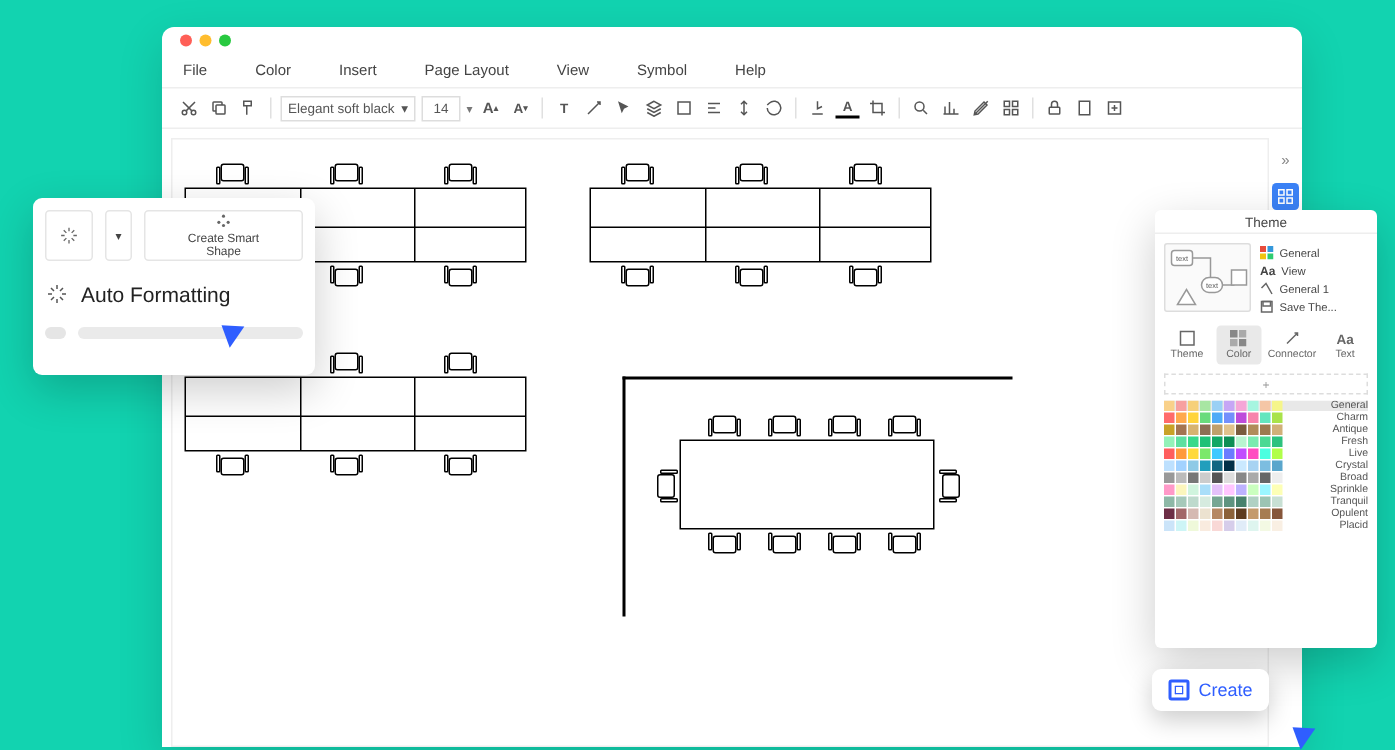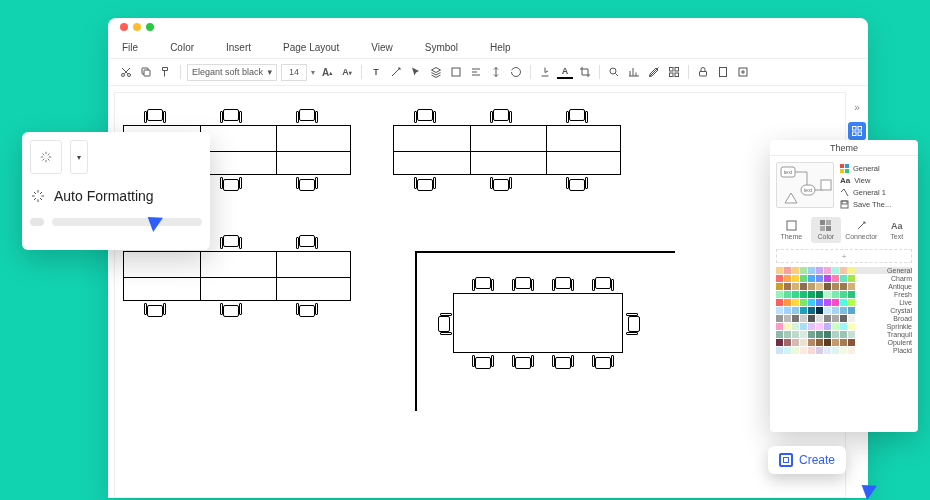--- a/index.html
+++ b/index.html
@@ -439,20 +439,30 @@
 </div>
 
 <div class="popover">
   <div class="pop-top">
     <div class="pop-btn spark">
       <svg width="14" height="14" viewBox="0 0 24 24" fill="none" stroke="#666" stroke-width="1.5">
           <path d="M12 3v4M12 17v4M3 12h4M17 12h4M6 6l3 3M15 15l3 3M18 6l-3 3M9 15l-3 3"></path>
         </svg>
     </div>
     <div class="pop-btn drop">▾</div>
+    <div class="pop-btn create">
+      <svg width="14" height="14" viewBox="0 0 24 24" fill="#666">
+          <circle cx="12" cy="6" r="2"></circle>
+          <circle cx="6" cy="14" r="2"></circle>
+          <circle cx="18" cy="14" r="2"></circle>
+          <circle cx="12" cy="18" r="2"></circle>
+        </svg>
+      <span style="white-space:pre-line;text-align:center;line-height:1.1">Create Smart
+Shape</span>
+    </div>
   </div>
   <div class="pop-row">
     <svg width="16" height="16" viewBox="0 0 24 24" fill="none" stroke="#555" stroke-width="1.5">
         <path d="M12 3v4M12 17v4M3 12h4M17 12h4M6 6l3 3M15 15l3 3M18 6l-3 3M9 15l-3 3"></path>
       </svg>
     <div class="pop-title">Auto Formatting</div>
   </div>
   <div class="pop-slider">
     <div class="slider-dot"></div>
     <div class="slider-bar"></div>

